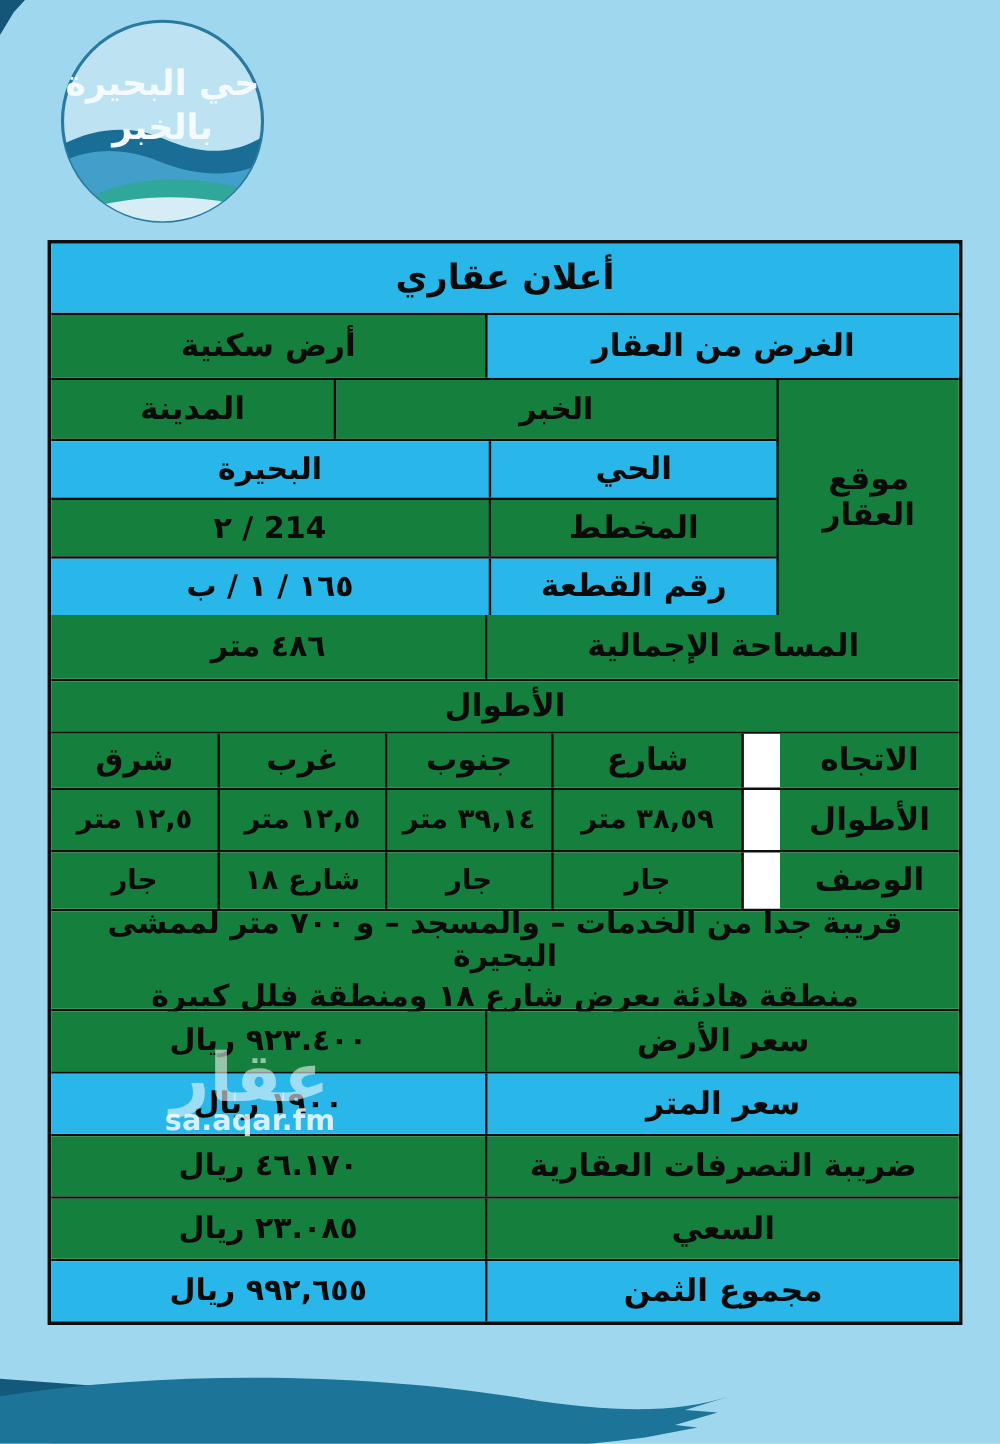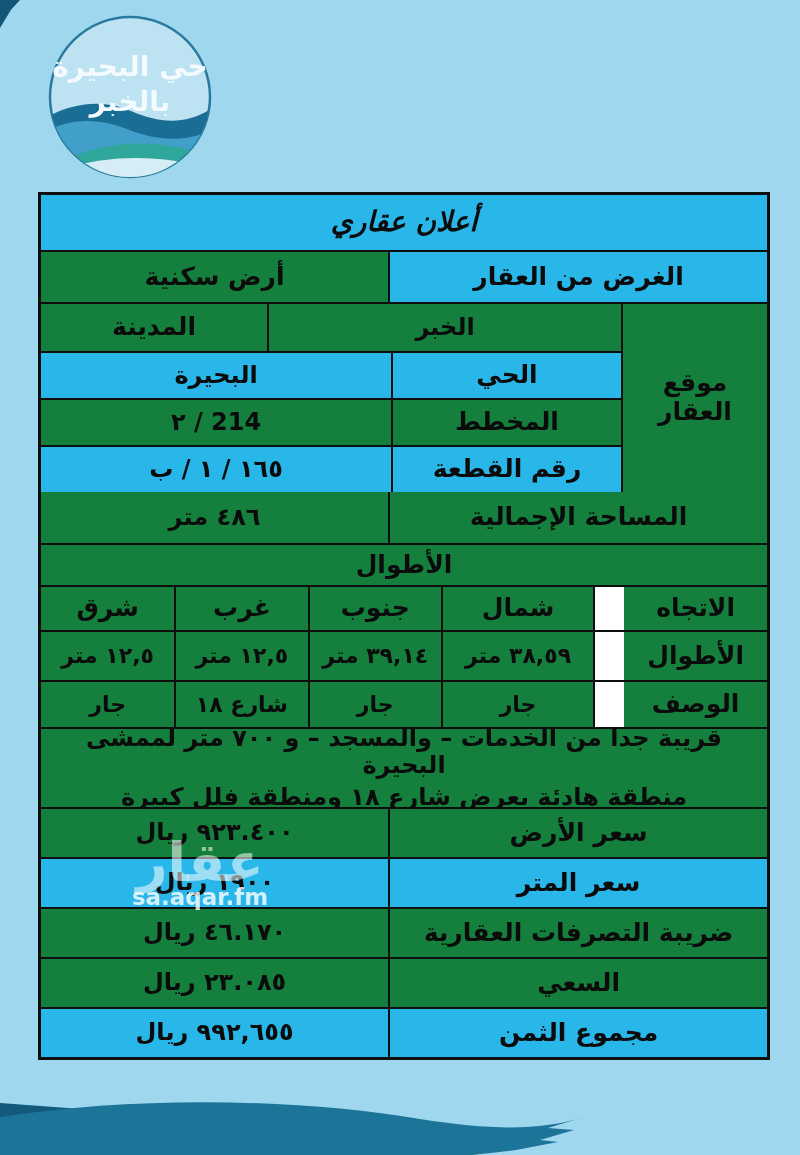--- a/index.html
+++ b/index.html
@@ -37,21 +37,21 @@
     font-weight:bold;
     line-height:1.15;
   }
   .cell + .cell{ border-inline-start:2px solid #0e0e0e; }
   .cyan{ background:#29b6e9; }
   .fs-title{ font-size:28px; }
   .fs-label{ font-size:25px; }
   .fs-val{ font-size:24px; }
   .fs-small{ font-size:22px; }
 
-  .r-title{ height:55px;font-style:italic; }
+  .r-title{ height:55px; }
   .r-purpose{ height:52px; }
   .r-loc{ height:47px; }
   .r-area{ height:51px; }
   .r-lentitle{ height:42px; }
   .r-dirhead{ height:45px; }
   .r-lengths{ height:50px; }
   .r-desc{ height:47px; }
   .r-bigdesc{ height:78px; flex-direction:column; justify-content:center; gap:4px; padding:4px 10px; }
   .r-price{ height:50px; }
 
@@ -145,21 +145,21 @@
     <div class="cell fs-label w-label">المساحة الإجمالية</div>
     <div class="cell fs-val w-val">٤٨٦ متر</div>
   </div>
 
   <div class="row r-lentitle">
     <div class="cell fs-label" style="width:100%">الأطوال</div>
   </div>
 
   <div class="row r-dirhead">
     <div class="cell fs-label dir-label">الاتجاه</div>
-    <div class="cell fs-label dir-c0">شمال</div>
+    <div class="cell fs-label dir-c0">شارع</div>
     <div class="cell fs-label dir-c1">جنوب</div>
     <div class="cell fs-label dir-c2">غرب</div>
     <div class="cell fs-label dir-c3">شرق</div>
   </div>
 
   <div class="row r-lengths">
     <div class="cell fs-label dir-label">الأطوال</div>
     <div class="cell fs-small dir-c0">٣٨,٥٩ متر</div>
     <div class="cell fs-small dir-c1">٣٩,١٤ متر</div>
     <div class="cell fs-small dir-c2">١٢,٥ متر</div>

